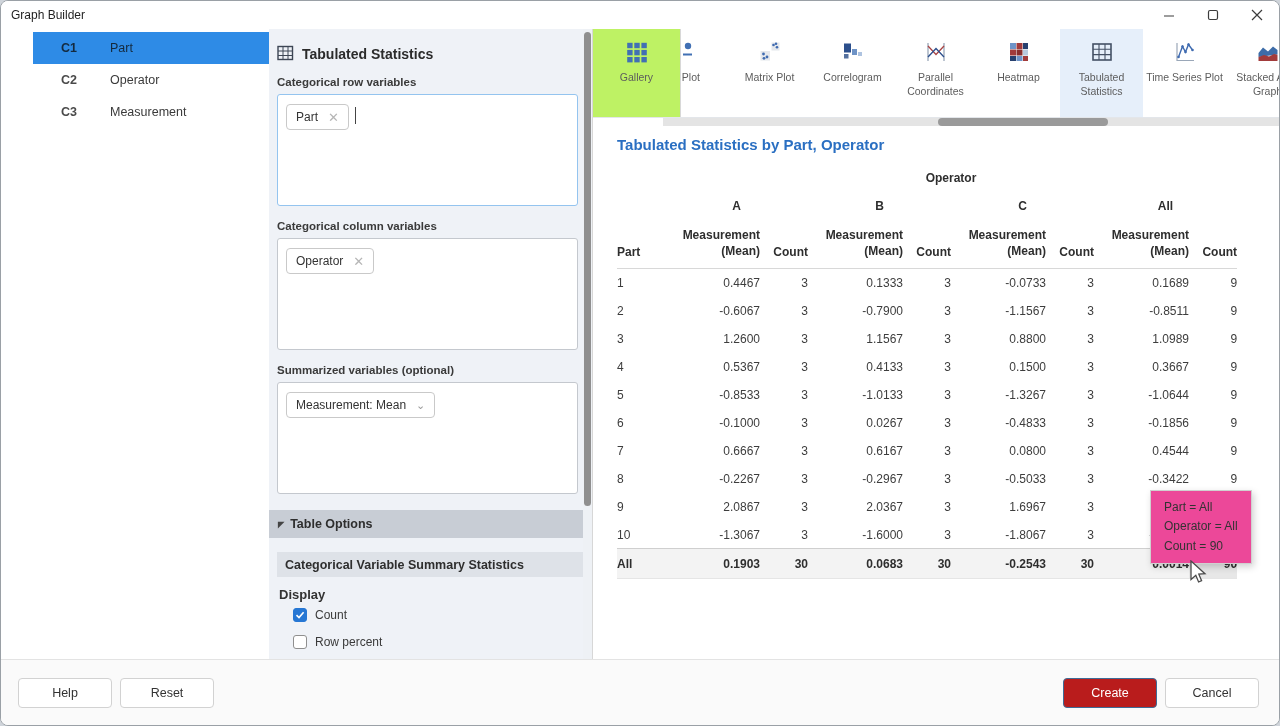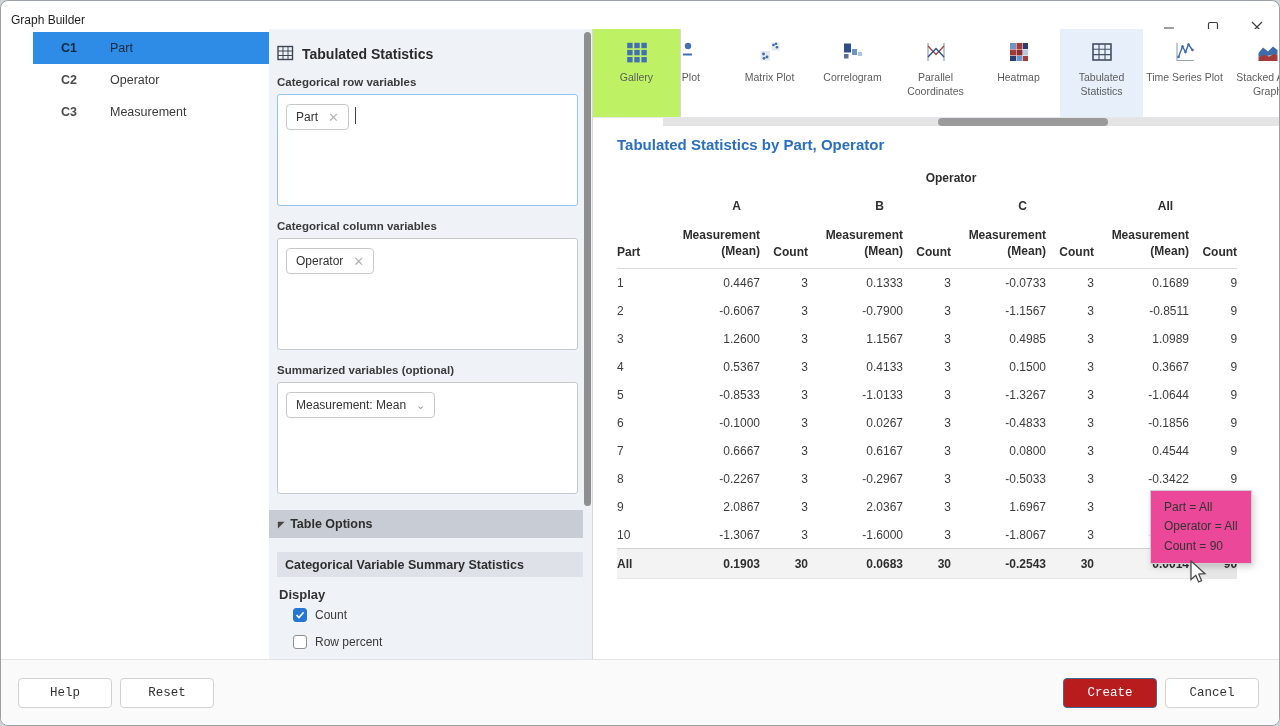--- a/index.html
+++ b/index.html
@@ -4,21 +4,21 @@
 <style>
   * { box-sizing: border-box; margin: 0; padding: 0; }
   html,body { background:#cfd4da; font-family:"Liberation Sans", sans-serif; }
   .window {
     position:relative; width:1280px; height:726px; background:#fff;
     border:1px solid #9aa0a6; border-radius:8px; overflow:hidden;
     font-size:12px; color:#333;
   }
   
   .titlebar { position:absolute; top:0; left:0; right:0; height:28px; background:#fff;
-    display:flex; align-items:flex-start;margin-top:12px; }
+    display:flex; align-items:center; }
   .titlebar .title { margin-left:10px; font-size:12px; color:#1f1f1f; }
   .win-controls { margin-left:auto; display:flex; height:100%; }
   .win-btn { width:44px; height:100%; display:flex; align-items:center; justify-content:center; color:#3c3c3c; }
   
   .main { position:absolute; top:28px; left:0; right:0; bottom:66px; display:flex;margin-left:32px; }
   
   .sidebar { width:236px; background:#fff; padding-top:3px; flex:none; }
   .sb-row { height:32px; display:flex; align-items:center; font-size:12.5px; color:#3a3a3a; cursor:default; }
   .sb-row .sb-id { width:49px; margin-left:28px; font-weight:bold; color:#4a4a4a; }
   .sb-row.sel { background:#2e8be6; }
@@ -71,21 +71,21 @@
   .stats .c-part { text-align:left; }
   .stats .c-mean { text-align:right; }
   .stats .c-count { text-align:right; }
   .stats tr.row-all td { background:#f3f3f3; border-top:1px solid #cfcfcf; border-bottom:1px solid #e5e5e5; font-weight:bold; color:#2e2e2e; height:30px; }
   .stats tr.row-all td.hovered { background:#e7e7e7; }
   
   .tooltip { position:absolute; left:557px; top:461px; background:#ec4899; border:1px solid #d0d0d0; box-shadow:2px 3px 7px rgba(0,0,0,.18); padding:7px 13px; font-size:12px; color:#333; line-height:1.62; white-space:nowrap; z-index:6; }
   .cursor { position:absolute; left:595px; top:531px; z-index:7; }
   
   .footer { position:absolute; left:0; right:0; bottom:0; height:66px; background:#fafafa; border-top:1px solid #e3e3e3; display:flex; align-items:center; }
-  .btn { height:30px; width:94px; background:#fff; border:1px solid #d2d2d2; border-radius:4px; font-size:12.5px; color:#333; font-family:Liberation Mono, monospace; }
+  .btn { height:30px; width:94px; background:#fff; border:1px solid #d2d2d2; border-radius:4px; font-size:12.5px; color:#333; font-family:Liberation Sans, sans-serif; }
   .btn-help { margin-left:17px; }
   .btn-reset { margin-left:8px; }
   .btn-create { margin-left:auto; background:#b91c1c; border-color:#3e6b96; color:#fff; }
   .btn-cancel { margin-left:8px; margin-right:20px; }
 </style>
 </head>
 <body>
 
 <div class="window">
 
@@ -375,21 +375,21 @@
                 <td class="c-count">3</td>
                 <td class="c-mean">-0.8511</td>
                 <td class="c-count">9</td>
               </tr>
               <tr>
                 <td class="c-part">3</td>
                 <td class="c-mean">1.2600</td>
                 <td class="c-count">3</td>
                 <td class="c-mean">1.1567</td>
                 <td class="c-count">3</td>
-                <td class="c-mean">0.4985</td>
+                <td class="c-mean">0.8800</td>
                 <td class="c-count">3</td>
                 <td class="c-mean">1.0989</td>
                 <td class="c-count">9</td>
               </tr>
               <tr>
                 <td class="c-part">4</td>
                 <td class="c-mean">0.5367</td>
                 <td class="c-count">3</td>
                 <td class="c-mean">0.4133</td>
                 <td class="c-count">3</td>

